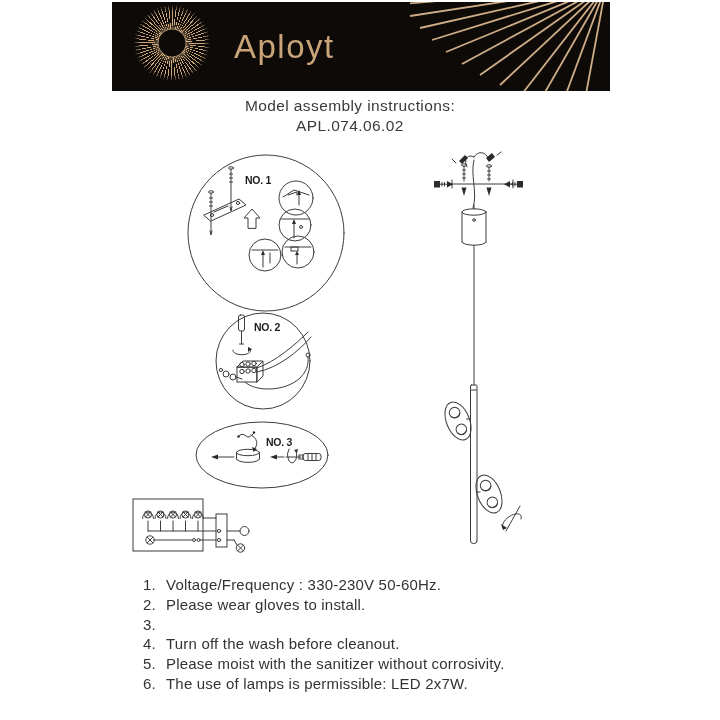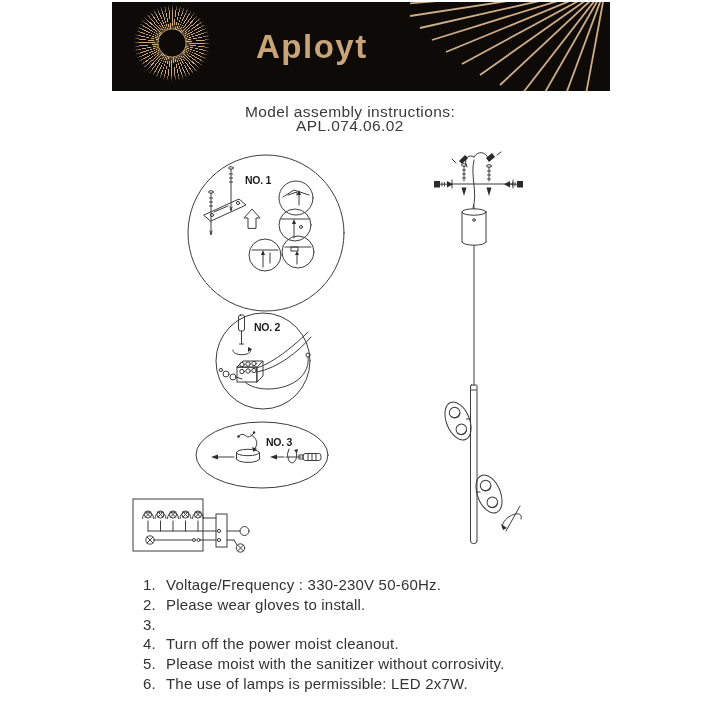--- a/index.html
+++ b/index.html
@@ -11,27 +11,27 @@
           background:#0D0A08;overflow:hidden;}
   .logo-wrap{position:absolute;left:22px;top:3px;width:76px;height:76px;}
   .rays{position:absolute;left:0;top:0;width:76px;height:76px;border-radius:50%;
         background:repeating-conic-gradient(from 0deg,rgba(216,176,130,.95) 0deg 1.7deg,rgba(216,176,130,0) 1.7deg 6deg);
         -webkit-mask-image:radial-gradient(circle,#000 0 58%,transparent 72%);
         mask-image:radial-gradient(circle,#000 0 58%,transparent 72%);}
   .hub{position:absolute;left:50%;top:50%;width:27px;height:27px;transform:translate(-50%,-50%);
        border-radius:50%;background:#0D0A08;
        box-shadow:0 0 7px 3px rgba(232,192,142,.55),0 0 0 1px rgba(232,192,142,.4);}
   .brand{position:absolute;left:122px;top:0;height:100%;display:flex;align-items:center;
-         color:#C8A478;font-size:33px;font-weight:700;letter-spacing:1.5px;margin-left:22px;}
+         color:#C8A478;font-size:33px;font-weight:400;letter-spacing:1.5px;}
   .banner-rays{position:absolute;right:0;top:0;}
 
   
   .title-line{position:absolute;left:0;width:700px;text-align:center;color:#3A3A3A;
               font-size:15.5px;letter-spacing:.4px;}
-  .t1{top:103px;}
+  .t1{top:97px;}
   .t2{top:117px;}
 
   
   .diagram-svg{position:absolute;left:0;top:140px;}
   .step-label{font-family:"Liberation Sans",sans-serif;font-size:10.5px;font-weight:700;
               fill:#1c1c1c;letter-spacing:-.3px;}
 
   
   .instructions{position:absolute;left:132px;top:575px;width:470px;color:#333333;
                 font-size:15px;letter-spacing:.2px;}
@@ -359,21 +359,21 @@
     </div>
     <div class="ins-row">
       <span class="ins-num">2.</span>
       <span class="ins-text">Please wear gloves to install.</span>
     </div>
     <div class="ins-row">
       <span class="ins-num">3.</span>
     </div>
     <div class="ins-row">
       <span class="ins-num">4.</span>
-      <span class="ins-text">Turn off the power moist cleanout.</span>
+      <span class="ins-text">Turn off the wash before cleanout.</span>
     </div>
     <div class="ins-row">
       <span class="ins-num">5.</span>
       <span class="ins-text">Please moist with the sanitizer without corrosivity.</span>
     </div>
     <div class="ins-row">
       <span class="ins-num">6.</span>
       <span class="ins-text">The use of lamps is permissible: LED 2x7W.</span>
     </div>
   </div>

